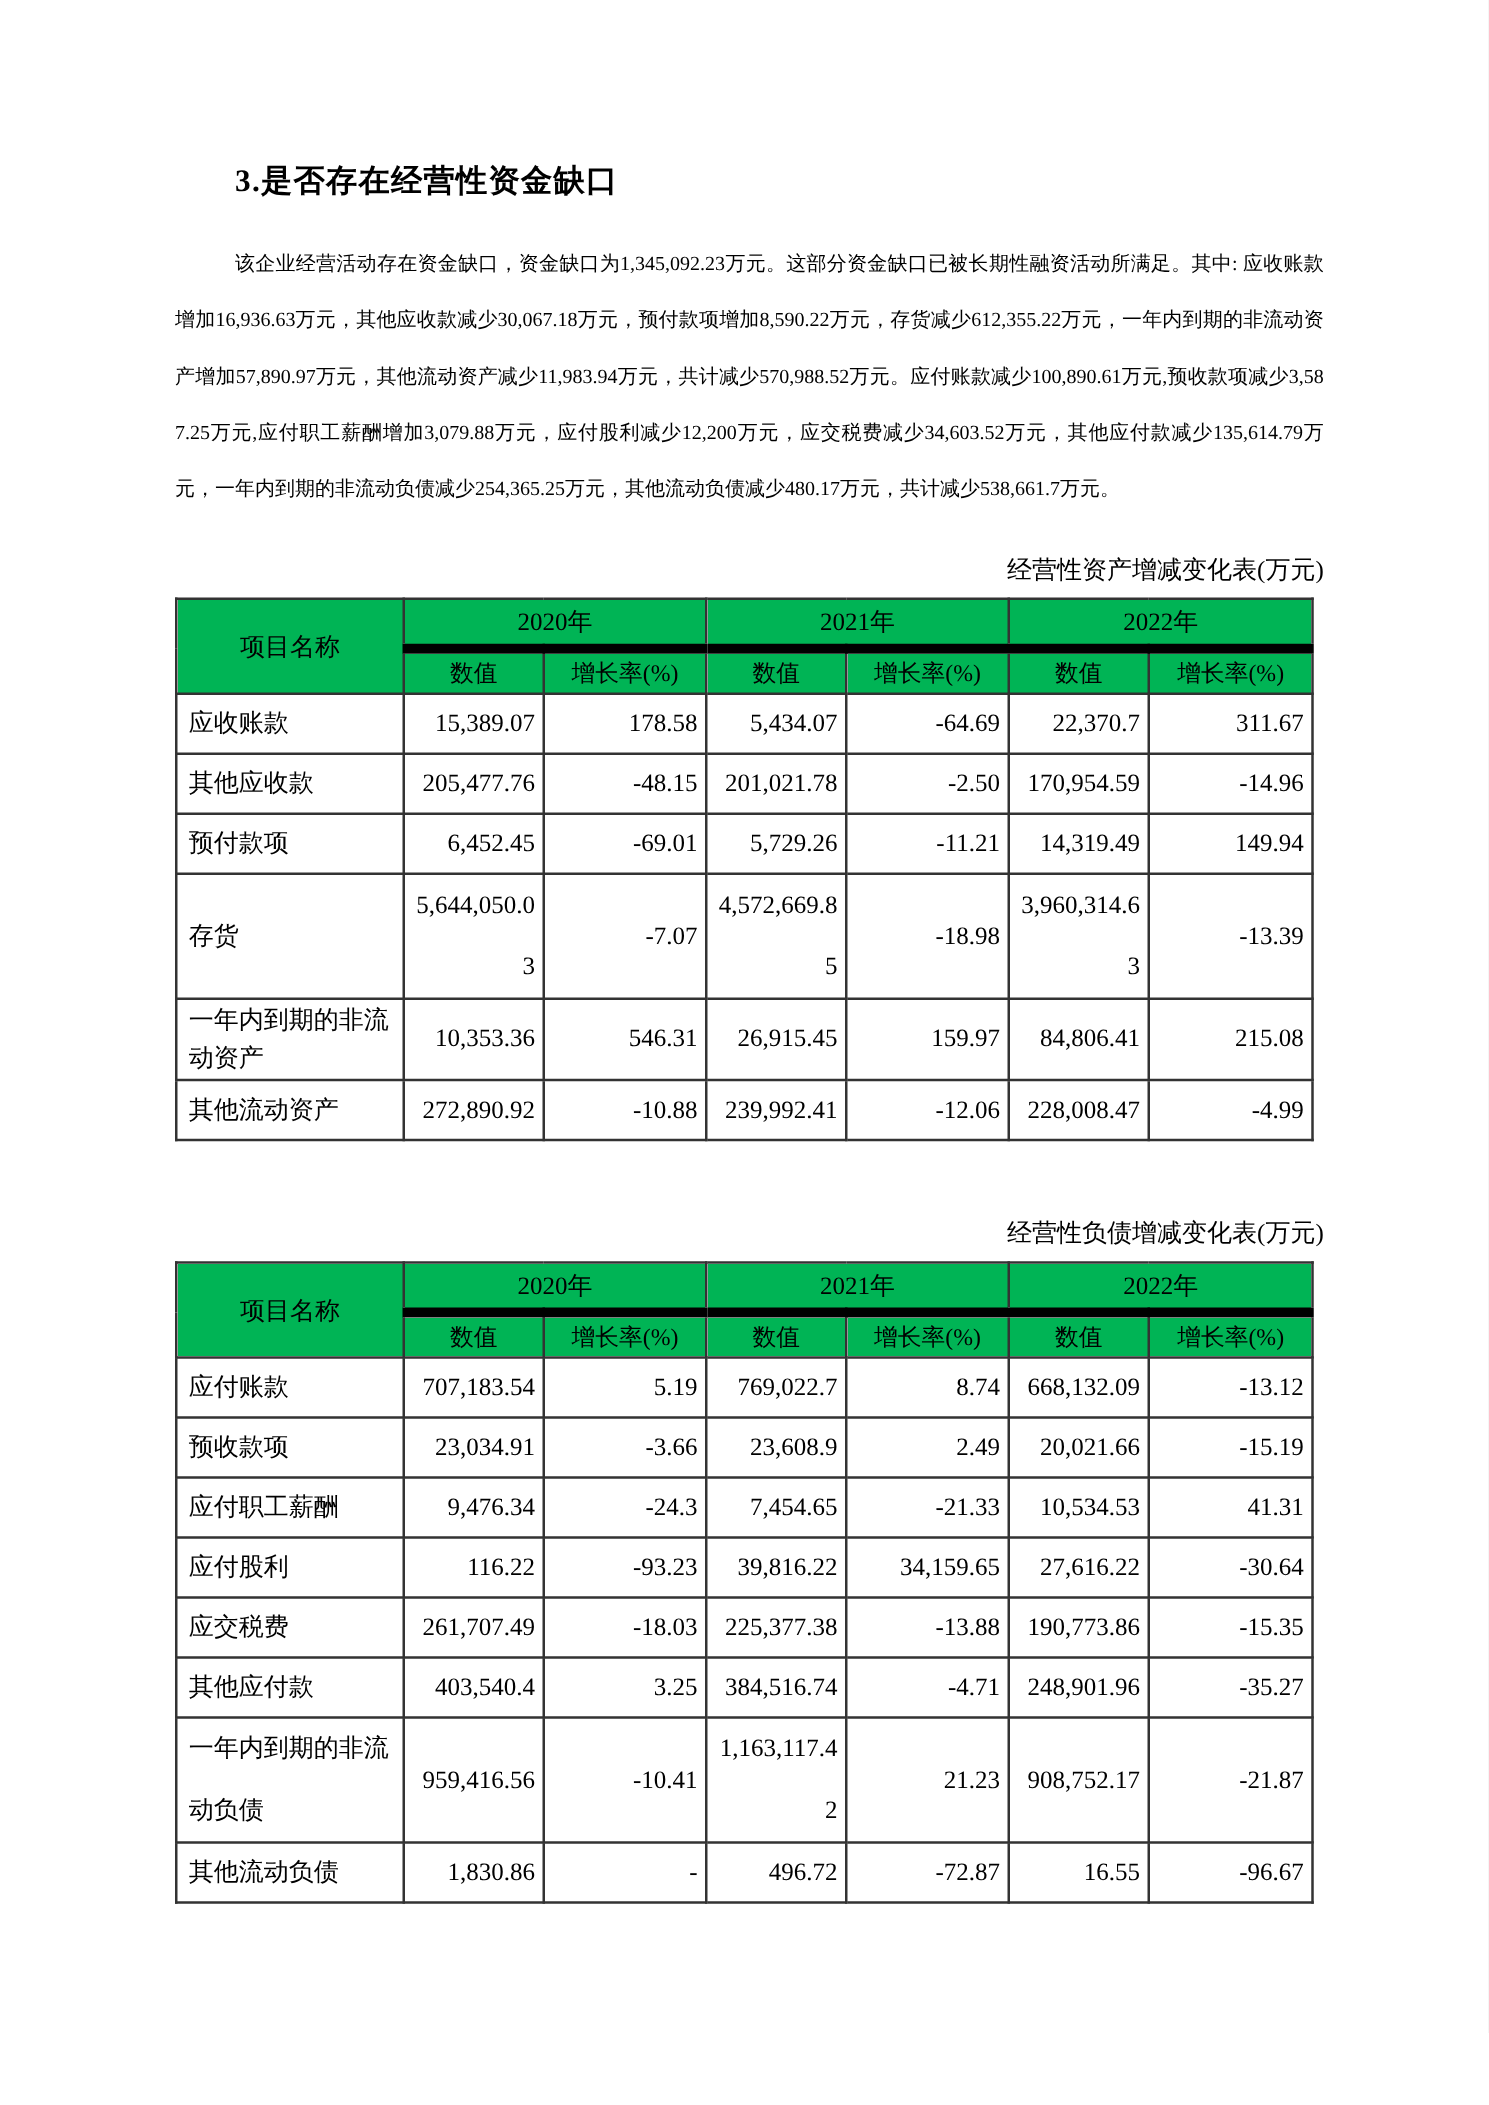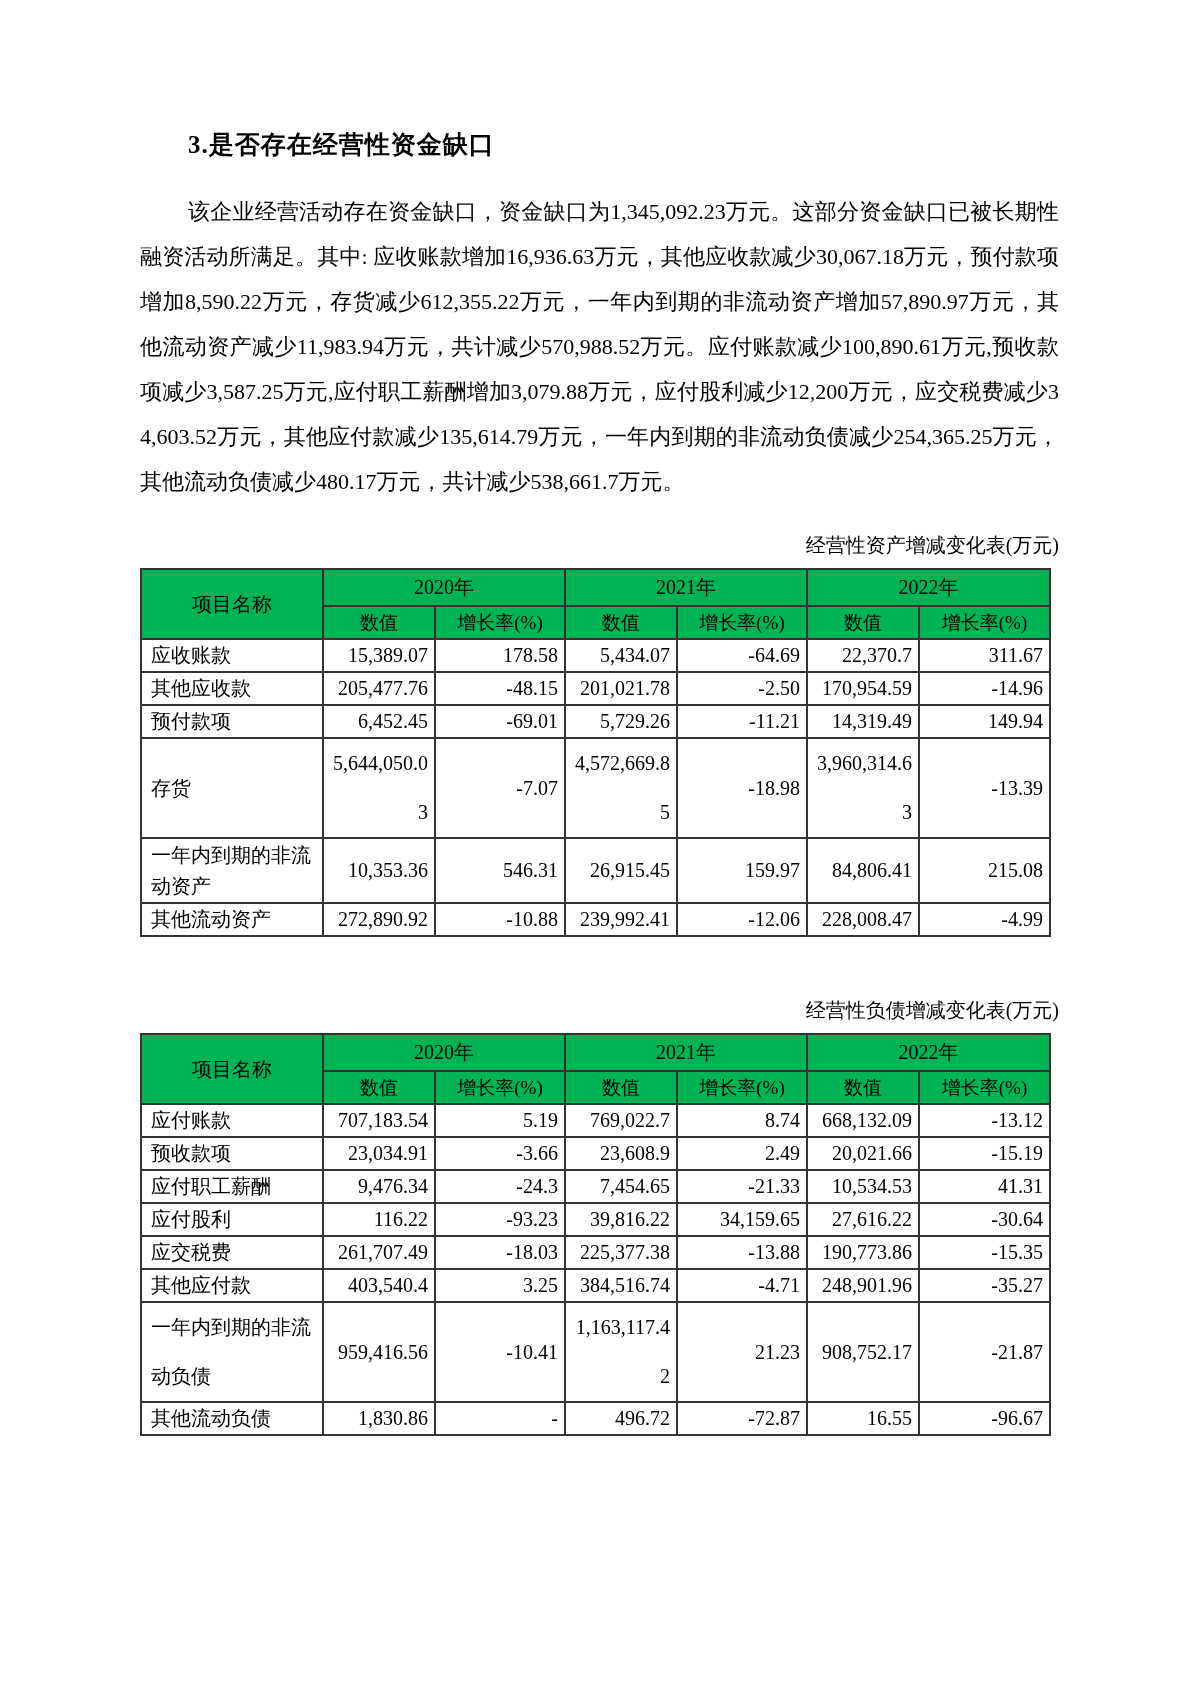--- a/index.html
+++ b/index.html
@@ -7,43 +7,43 @@
     width:1191px;height:1684px;position:relative;background:#ffffff;
     font-family:"Liberation Serif","DejaVu Serif",serif;color:#000;
     margin:0 auto;overflow:hidden;
   }
   .content{position:absolute;left:140px;top:0;width:919px;}
   .doc-heading{
     font-size:25px;font-weight:700;margin:128px 0 0 48px;
     font-family:"Liberation Serif","DejaVu Serif",serif;letter-spacing:1px;
   }
   .doc-paragraph{
-    margin:28px 0 0 0;font-size:22px;line-height:45px;
+    margin:28px 0 0 0;font-size:16px;line-height:45px;
     text-align:justify;text-indent:48px;word-break:break-all;
   }
   .table-title{
     font-size:20px;font-weight:400;text-align:right;margin:0;
   }
   .title-1{margin-top:28px;margin-bottom:9px;}
   .title-2{margin-top:60px;margin-bottom:9px;}
   table.fin{
     border-collapse:collapse;table-layout:fixed;width:909px;
     font-size:20px;
   }
   table.fin th, table.fin td{
     border:2px solid #333;overflow:hidden;
   }
   table.fin thead th{
     background:#00B455;font-weight:400;text-align:center;
     vertical-align:middle;padding:0 2px;font-size:19px;
   }
   table.fin thead tr.year-row th{height:35px;font-size:20px;}
   table.fin thead tr.sub-row th{height:31px;}
-  table.fin thead tr.year-row th.year-h{border-bottom:1px solid #000000;}
-  table.fin tbody tr{height:33px;}
+  table.fin thead tr.year-row th.year-h{border-bottom:8px solid #000000;}
+  table.fin tbody tr{height:48px;}
   table.fin tbody td{vertical-align:middle;line-height:31px;}
   table.fin td.lbl{text-align:left;padding:0 4px 0 9px;}
   table.fin td.num{text-align:right;padding:0 6px;word-break:break-all;}
   
   table.fin[data-table="0"] tbody tr:nth-child(4){height:98px;}
   table.fin[data-table="0"] tbody tr:nth-child(4) td{line-height:49px;}
   table.fin[data-table="0"] tbody tr:nth-child(5){height:65px;}
   table.fin[data-table="1"] tbody tr:nth-child(7){height:99px;}
   table.fin[data-table="1"] tbody tr:nth-child(7) td{line-height:49px;}
   .footer{

